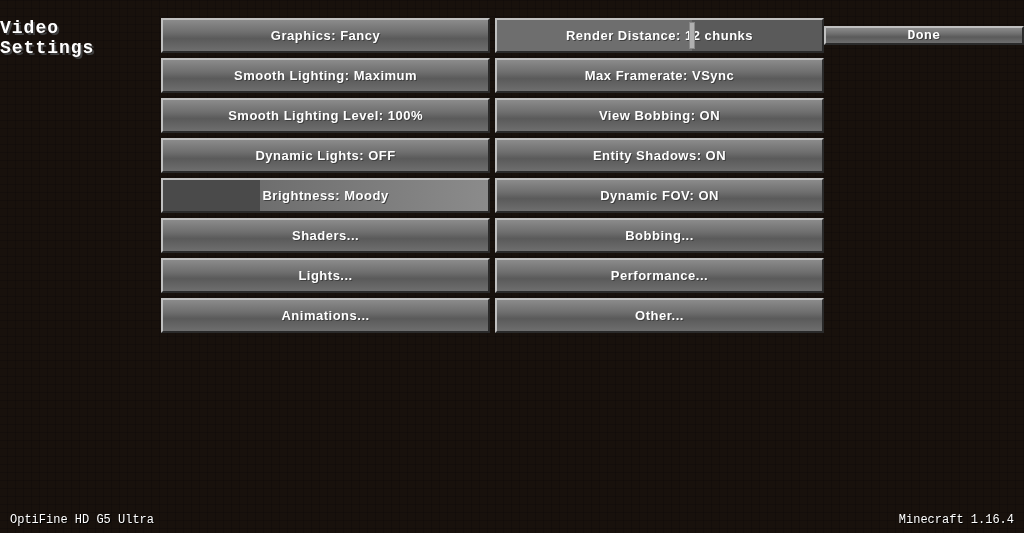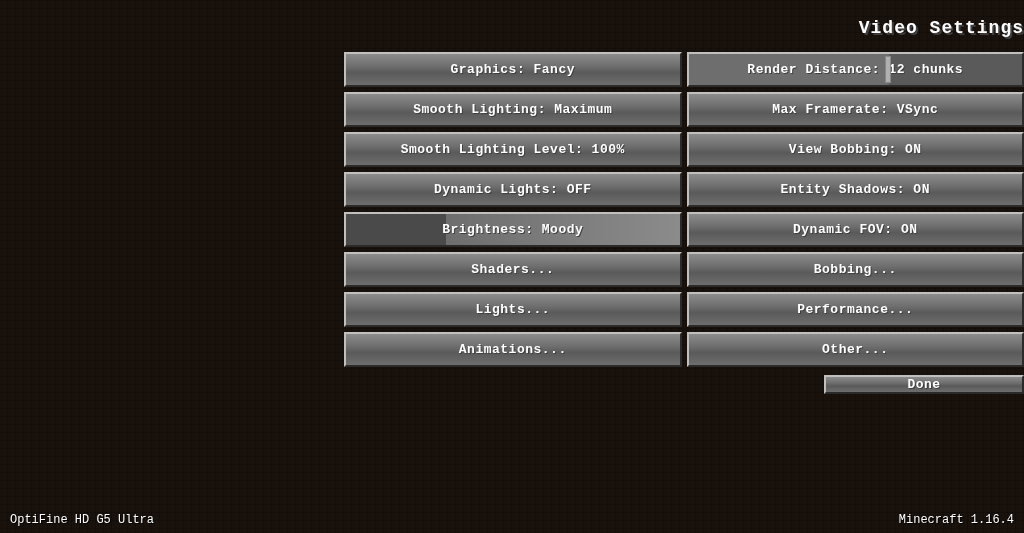--- a/index.html
+++ b/index.html
@@ -44,22 +44,22 @@
       content: '';
       position: absolute;
       inset: 0;
       background: rgba(0,0,0,0.45);
     }
 
     .container {
       position: relative;
       z-index: 1;
       display: flex;
-      flex-direction: column;
-      align-items: flex-end;
+      flex-direction: row;
+      align-items: flex-start;
       padding-top: 18px;
       height: 100%;
     }
 
     .title {
       color: #ffffff;
       font-size: 18px;
       font-weight: bold;
       text-shadow: 2px 2px 0px #3f3f3f;
       letter-spacing: 1px;
@@ -79,21 +79,21 @@
       width: 100%;
       padding: 8px 10px;
       background: linear-gradient(180deg, #8b8b8b 0%, #6e6e6e 40%, #5a5a5a 60%, #6e6e6e 100%);
       border: none;
       border-top: 2px solid #c0c0c0;
       border-left: 2px solid #c0c0c0;
       border-right: 2px solid #2a2a2a;
       border-bottom: 2px solid #2a2a2a;
       color: #ffffff;
       font-size: 13px;
-      font-family: Liberation Mono, monospace;
+      font-family: Liberation Sans, sans-serif;
       font-weight: bold;
       text-shadow: 1px 1px 0px #3f3f3f;
       cursor: pointer;
       text-align: center;
       letter-spacing: 0.5px;
     }
 
     
     .btn.brightness {
       background: linear-gradient(90deg, 

